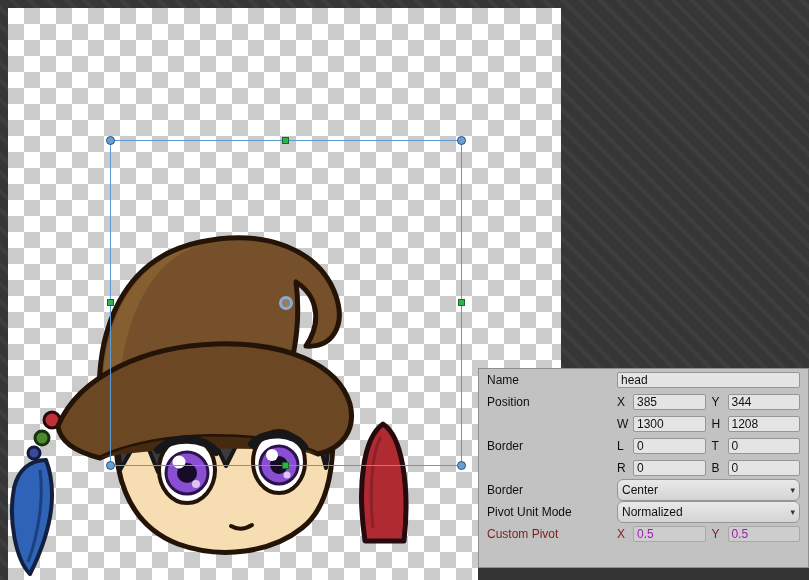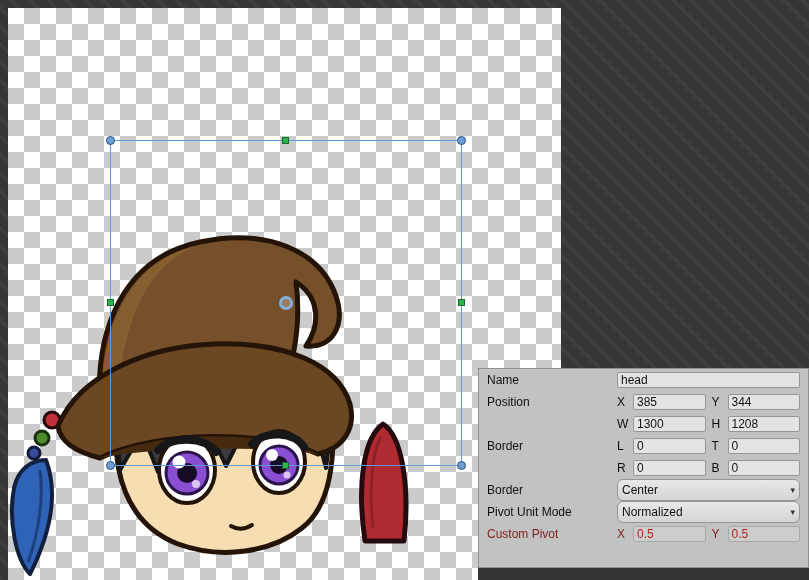--- a/index.html
+++ b/index.html
@@ -54,21 +54,21 @@
     flex:1; min-width:0; height:16px; background:#e4e4e4; border:1px solid #969696;
     border-radius:2px; font:12px "Liberation Sans", sans-serif; color:#111; padding:0 3px;
   }
   .dropdown {
     flex:1; height:22px; background:linear-gradient(#e9e9e9,#d4d4d4);
     border:1px solid #969696; border-radius:6px; display:flex; align-items:center;
     justify-content:space-between; padding:0 4px; font-size:12px; cursor:default;
   }
   .dropdown .arrow { font-size:9px; color:#333; }
   .row.disabled .row-label, .row.disabled .prefix { color:#7f1d1d; }
-  .row.disabled input.tf { background:#cdcdcd; color:#b91c1c; border-color:#a8a8a8; }
+  .row.disabled input.tf { background:#cdcdcd; color:#a21caf; border-color:#a8a8a8; }
 </style>
 </head>
 <body>
 
 <div class="screen">
 
   <div class="canvas"></div>
 
   <svg class="artwork" viewBox="0 0 809 580">
 

